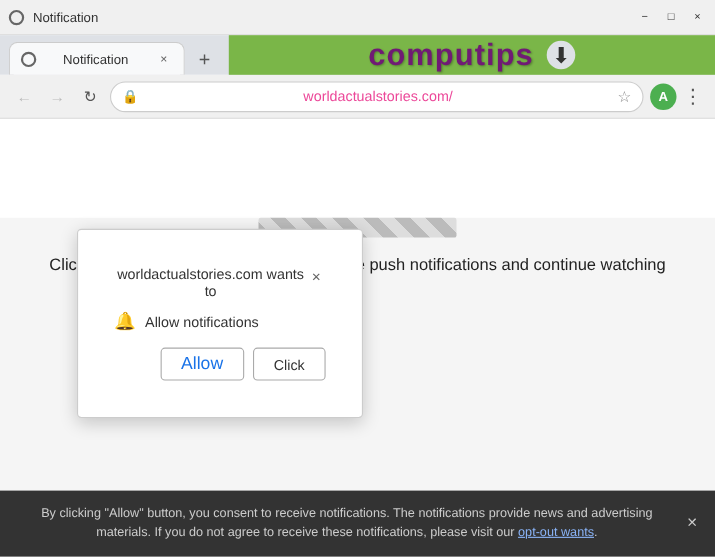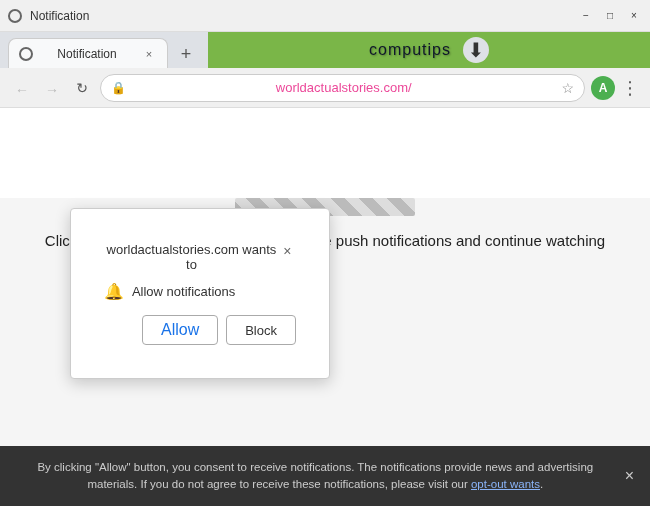--- a/index.html
+++ b/index.html
@@ -83,23 +83,23 @@
       height: 28px;
       display: flex;
       align-items: center;
       justify-content: center;
       font-size: 18px;
       color: #555;
       cursor: pointer;
       margin-left: 4px;
     }
     .site-logo {
-      font-size: 16px;
-      font-weight: normal;
-      color: #0f172a;
+      font-size: 28px;
+      font-weight: bold;
+      color: #701a75;
       text-shadow: 1px 1px 2px rgba(0,0,0,0.3);
       letter-spacing: 1px;
     }
 
     
     .address-bar {
       background: #f0f0f0;
       height: 40px;
       display: flex;
       align-items: center;
@@ -372,21 +372,21 @@
     <div class="popup-header">
       <span class="popup-title">worldactualstories.com wants to</span>
       <div class="popup-close">×</div>
     </div>
     <div class="popup-notification-row">
       <span class="bell-icon">🔔</span>
       <span class="notification-text">Allow notifications</span>
     </div>
     <div class="popup-buttons">
       <button class="btn-allow">Allow</button>
-      <button class="btn-block">Block</button>
+      <button class="btn-block">Click</button>
     </div>
   </div>
 
   <div class="loading-bar-area">
     <div class="loading-bar"></div>
   </div>
 
   <div class="instruction-text">
     <span>Click the «Allow» button to subscribe to the push notifications and continue watching</span>
   </div>

